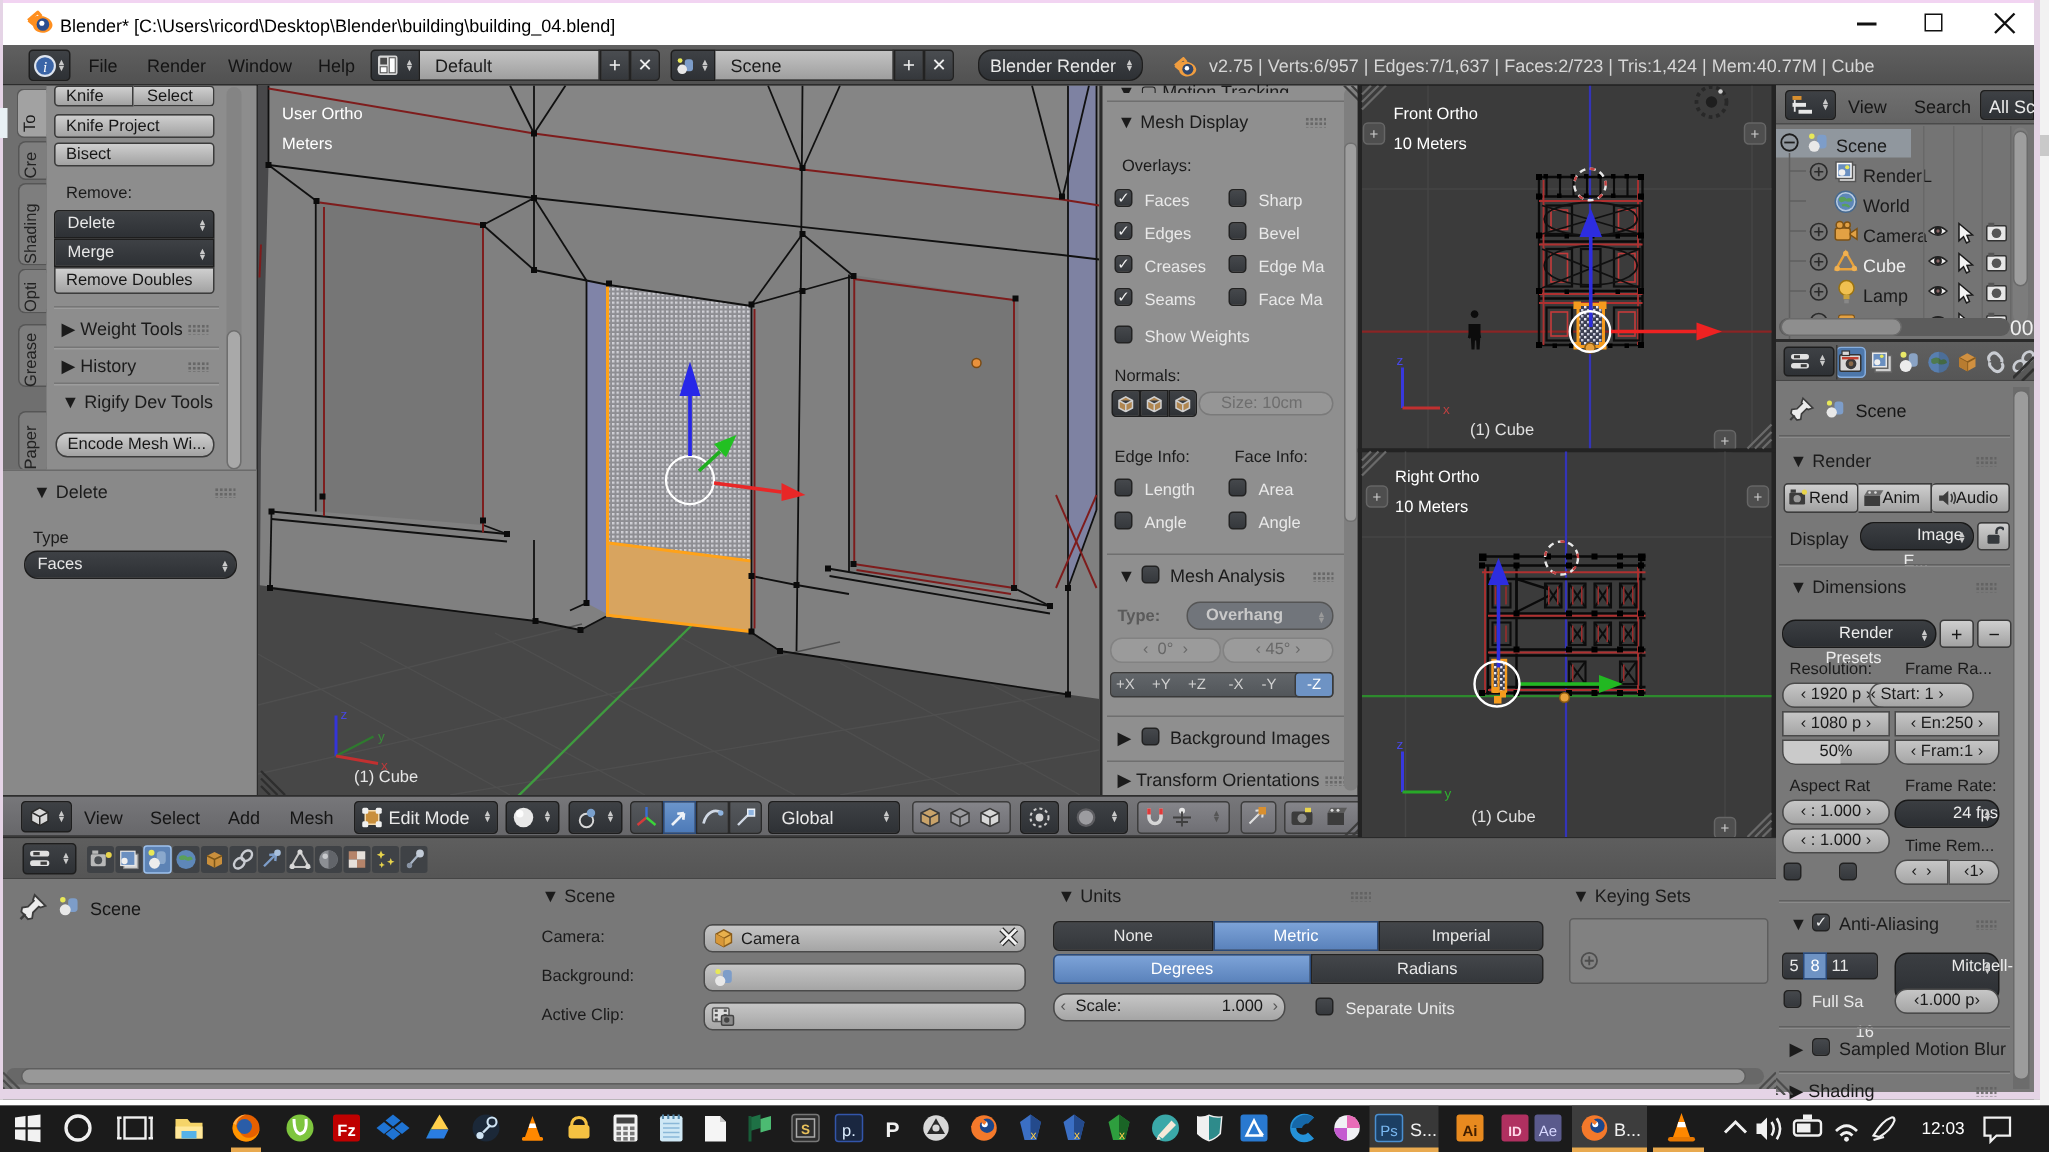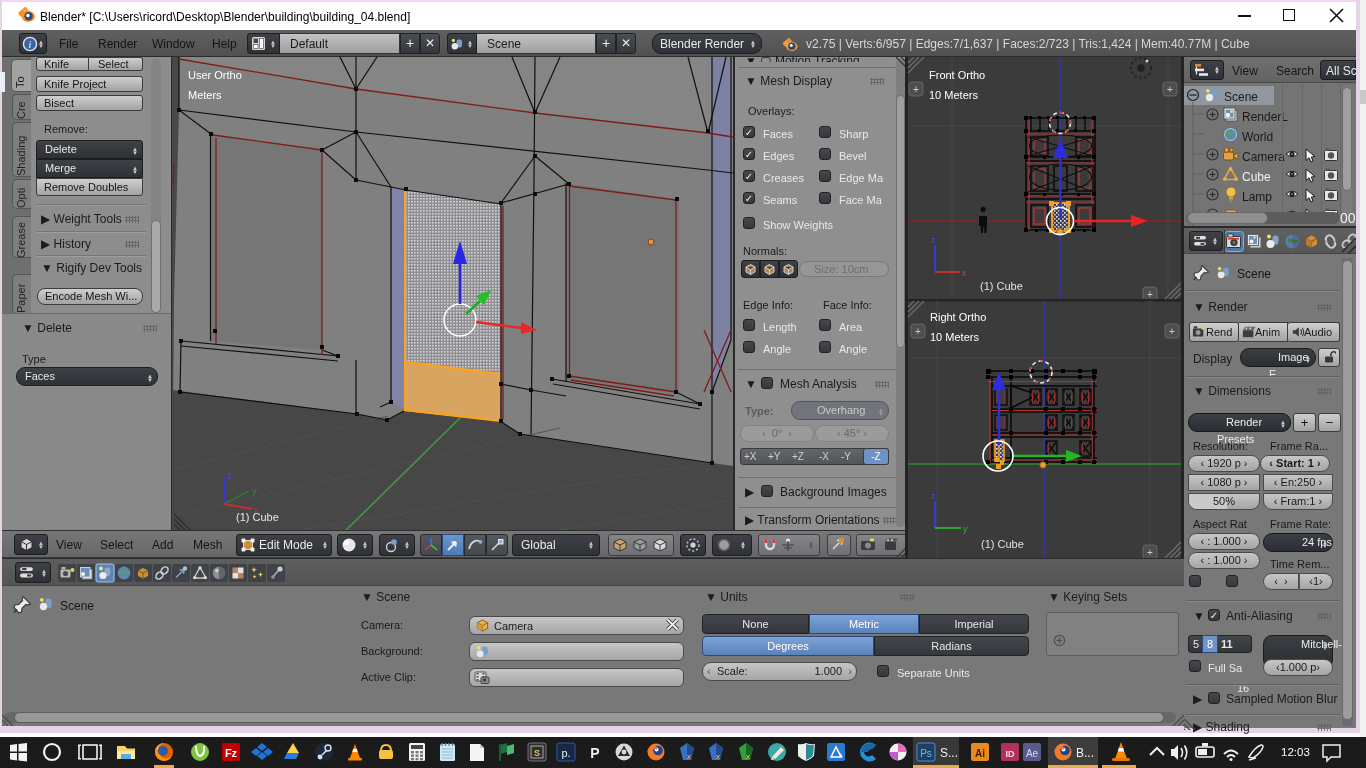--- a/index.html
+++ b/index.html
@@ -368,21 +368,21 @@
   <div class="chk" style="left:84px;top:262px;"></div>
     <div class="abs wlbl" style="left:104px;top:264px;">Area</div>
   <div class="chk" style="left:84px;top:284px;"></div>
     <div class="abs wlbl" style="left:104px;top:286px;">Angle</div>
   <div class="abs" style="left:3px;top:312px;width:158px;height:1px;background:#6f6f6f;"></div>
   <div class="abs phdr" style="left:10px;top:320px;">▼</div>
   <div class="chk" style="left:26px;top:320px;"></div>
   <div class="abs phdr" style="left:45px;top:320px;">Mesh Analysis</div>
   <div class="abs dots" style="left:140px;top:324px;"></div>
   <div class="abs" style="left:10px;top:348px;color:#5a5a5a;font-weight:bold;">Type:</div>
-  <div class="abs" style="left:56px;top:344px;width:98px;height:19px;background:#71757b;border:1px solid #555;border-radius:9px;color:#c9c9c9;line-height:17px;"><span style="margin-left:25px;">Overhang</span><span class="spin" style="height:19px;top:0;color:#9a9a9a;">▲<br>▼</span></div>
+  <div class="abs" style="left:56px;top:344px;width:98px;height:19px;background:#71757b;border:1px solid #555;border-radius:9px;color:#c9c9c9;line-height:17px;"><span style="margin-left:12px;font-weight:bold;">Overhang</span><span class="spin" style="height:19px;top:0;color:#9a9a9a;">▲<br>▼</span></div>
   <div class="abs" style="left:5px;top:368px;width:74px;height:17px;background:#9b9b9b;border:1px solid #828282;border-radius:8px;color:#686868;text-align:center;line-height:15px;">‹&nbsp;&nbsp;0°&nbsp;&nbsp;›</div>
   <div class="abs" style="left:80px;top:368px;width:74px;height:17px;background:#9b9b9b;border:1px solid #828282;border-radius:8px;color:#686868;text-align:center;line-height:15px;">‹&nbsp;45°&nbsp;›</div>
   <div class="abs" style="left:5px;top:391px;width:149px;height:17px;background:linear-gradient(#62666a,#52565a);border:1px solid #3a3a3a;border-radius:3px;"></div>
   <div class="abs" style="left:5px;top:391px;width:149px;height:17px;color:#d0d0d0;font-size:10px;">
     <span class="abs" style="left:4px;top:3px;">+X</span>
       <span class="abs" style="left:28px;top:3px;">+Y</span>
       <span class="abs" style="left:52px;top:3px;">+Z</span>
     <span class="abs" style="left:79px;top:3px;">-X</span>
       <span class="abs" style="left:101px;top:3px;">-Y</span>
   </div>
@@ -1099,21 +1099,21 @@
  <div class="abs" style="left:2px;top:148px;width:154px;height:1px;background:#606060;box-shadow:0 1px 0 #8a8a8a;"></div>
 
  <div class="abs phdr" style="left:9px;top:156px;">▼ Dimensions</div>
  <div class="abs dots" style="left:133px;top:160px;"></div>
  <div class="abs pill-dark" style="left:4px;top:185px;width:103px;height:19px;line-height:17px;"><span style="margin-left:9px;">Render Presets</span><span class="spin" style="height:19px;top:0;">▲<br>▼</span></div>
  <div class="abs btn-light" style="left:109px;top:185px;width:23px;height:19px;text-align:center;line-height:17px;font-size:13px;">+</div>
  <div class="abs btn-light" style="left:134px;top:185px;width:23px;height:19px;text-align:center;line-height:17px;font-size:13px;">−</div>
  <div class="abs lbl" style="left:9px;top:212px;">Resolution:</div>
  <div class="abs lbl" style="left:86px;top:212px;">Frame Ra...</div>
  <div class="abs pill-light" style="left:4px;top:227px;width:72px;height:17px;text-align:center;line-height:15px;">‹&nbsp;1920 p&nbsp;›</div>
- <div class="abs pill-light" style="left:76px;top:227px;width:70px;height:17px;text-align:center;line-height:15px;font-weight:bold;">‹&nbsp;Start: 1&nbsp;›</div>
+ <div class="abs pill-light" style="left:62px;top:227px;width:70px;height:17px;text-align:left;line-height:15px;">‹&nbsp;Start: 1&nbsp;›</div>
  <div class="abs pill-light" style="left:4px;top:246px;width:72px;height:17px;text-align:center;line-height:15px;border-radius:0;">‹&nbsp;1080 p&nbsp;›</div>
  <div class="abs pill-light" style="left:79px;top:246px;width:70px;height:17px;text-align:center;line-height:15px;border-radius:0;">‹&nbsp;En:250&nbsp;›</div>
  <div class="abs pill-light" style="left:4px;top:265px;width:72px;height:17px;text-align:center;line-height:15px;border-radius:0 0 9px 9px;overflow:hidden;"><span class="abs" style="left:0;top:0;width:38px;height:17px;background:#cacaca;"></span><span style="position:relative;">50%</span></div>
  <div class="abs pill-light" style="left:79px;top:265px;width:70px;height:17px;text-align:center;line-height:15px;border-radius:0 0 9px 9px;">‹&nbsp;Fram:1&nbsp;›</div>
  <div class="abs lbl" style="left:9px;top:290px;">Aspect Rat</div>
  <div class="abs lbl" style="left:86px;top:290px;">Frame Rate:</div>
  <div class="abs pill-light" style="left:4px;top:305px;width:72px;height:17px;text-align:center;line-height:15px;">‹&nbsp;: 1.000&nbsp;›</div>
  <div class="abs pill-dark" style="left:79px;top:305px;width:70px;height:19px;line-height:17px;"><span style="margin-left:10px;">24 fps</span><span class="spin" style="height:19px;top:0;">▲<br>▼</span></div>
  <div class="abs pill-light" style="left:4px;top:324px;width:72px;height:17px;text-align:center;line-height:15px;">‹&nbsp;: 1.000&nbsp;›</div>
  <div class="abs lbl" style="left:86px;top:330px;">Time Rem...</div>
@@ -1123,21 +1123,21 @@
  <div class="chk" style="left:42px;top:347px;"></div>
  <div class="abs" style="left:2px;top:372px;width:154px;height:1px;background:#606060;box-shadow:0 1px 0 #8a8a8a;"></div>
 
  <div class="abs phdr" style="left:9px;top:381px;">▼</div>
  <div class="chk" style="left:24px;top:381px;">✓</div>
  <div class="abs phdr" style="left:42px;top:381px;">Anti-Aliasing</div>
  <div class="abs dots" style="left:133px;top:385px;"></div>
  <div class="abs" style="left:4px;top:407px;width:64px;height:18px;background:linear-gradient(#42454a,#32353a);border:1px solid #222;border-radius:3px;"></div>
  <div class="abs" style="left:4px;top:407px;font-size:11px;color:#e8e8e8;">
       <span class="abs" style="left:5px;top:3px;">5</span>
-      <span class="abs" style="left:33px;top:3px;font-weight:bold;">11</span>
+      <span class="abs" style="left:33px;top:3px;">11</span>
       <span class="abs" style="left:49px;top:3px;margin-top:44px;">16</span>
     </div>
  <div class="abs" style="left:18px;top:407px;width:16px;height:18px;background:#6e93c4;border:1px solid #2a4a7a;color:#fff;text-align:center;line-height:16px;">8</div>
  <div class="abs pill-dark" style="left:79px;top:407px;width:70px;height:34px;line-height:17px;"><span style="margin-left:9px;">Mitchell-</span><span class="spin" style="height:19px;top:0;">▲<br>▼</span></div>
  <div class="chk" style="left:5px;top:432px;"></div>
  <div class="abs wlbl" style="left:24px;top:434px;">Full Sa</div>
  <div class="abs pill-light" style="left:79px;top:431px;width:70px;height:17px;text-align:center;line-height:15px;">‹1.000 p›</div>
  <div class="abs" style="left:2px;top:456px;width:154px;height:1px;background:#606060;box-shadow:0 1px 0 #8a8a8a;"></div>
  <div class="abs phdr" style="left:9px;top:464px;">▶</div>
  <div class="chk" style="left:24px;top:464px;"></div>

